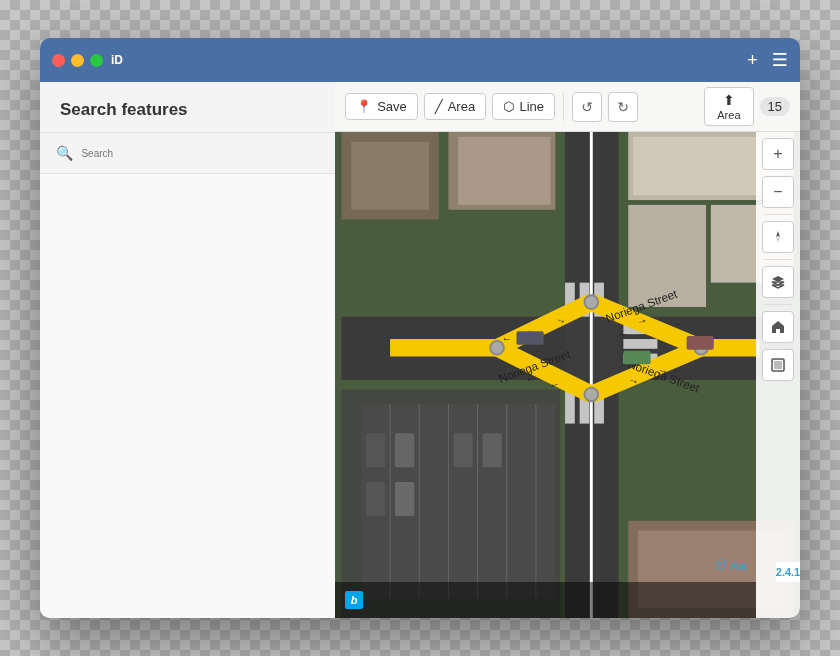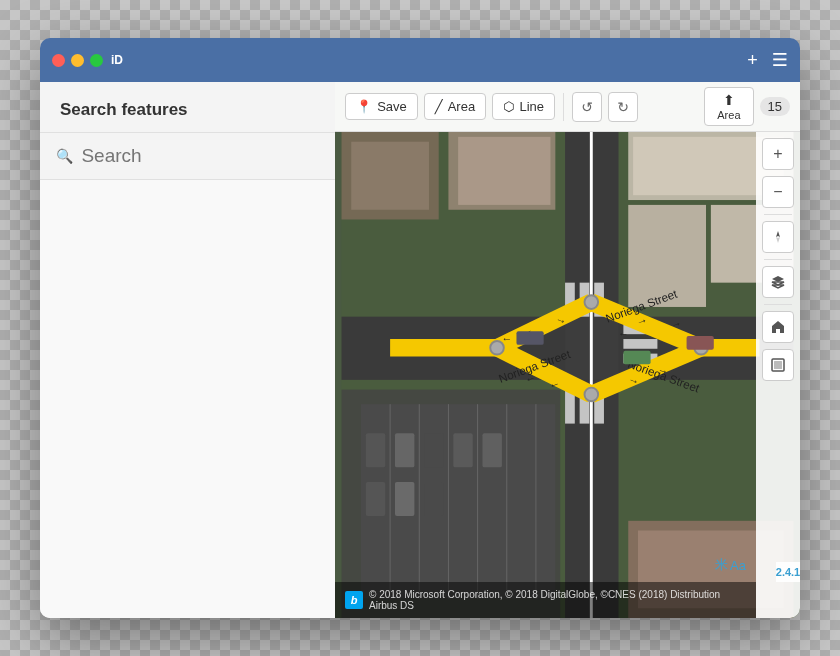--- a/index.html
+++ b/index.html
@@ -99,21 +99,21 @@
       gap: 8px;
       border-bottom: 1px solid #e0e0e0;
     }
     .search-icon-sidebar {
       color: #999;
       font-size: 14px;
     }
     .sidebar-search input {
       border: none;
       background: transparent;
-      font-size: 19px;
+      font-size: 10px;
       color: #a16207;
       outline: none;
       width: 100%;
     }
     .sidebar-content {
       flex: 1;
       background: #f9f9f9;
     }
 
     
@@ -517,21 +517,20 @@
             <rect x="2" y="2" width="12" height="12" rx="1" fill="none" stroke="#555" stroke-width="1.5"></rect>
             <rect x="4" y="4" width="8" height="8" rx="0.5" fill="#555" opacity="0.4"></rect>
           </svg>
         </div>
       </div>
 
       <div class="map-bottom">
         <div class="bing-logo">
           <span>b</span>
         </div>
-        <span class="map-attribution">© 2018 Microsoft Corporation, © 2018 DigitalGlobe, ©CNES (2018) Distribution Airbus DS</span>
       </div>
 
       <div class="bottom-lang-area">
         <div class="lang-icons">
           <span>米</span>
           <span>Aa</span>
         </div>
       </div>
       <div class="bottom-controls-row">
         <span class="version-text">2.4.1</span>

